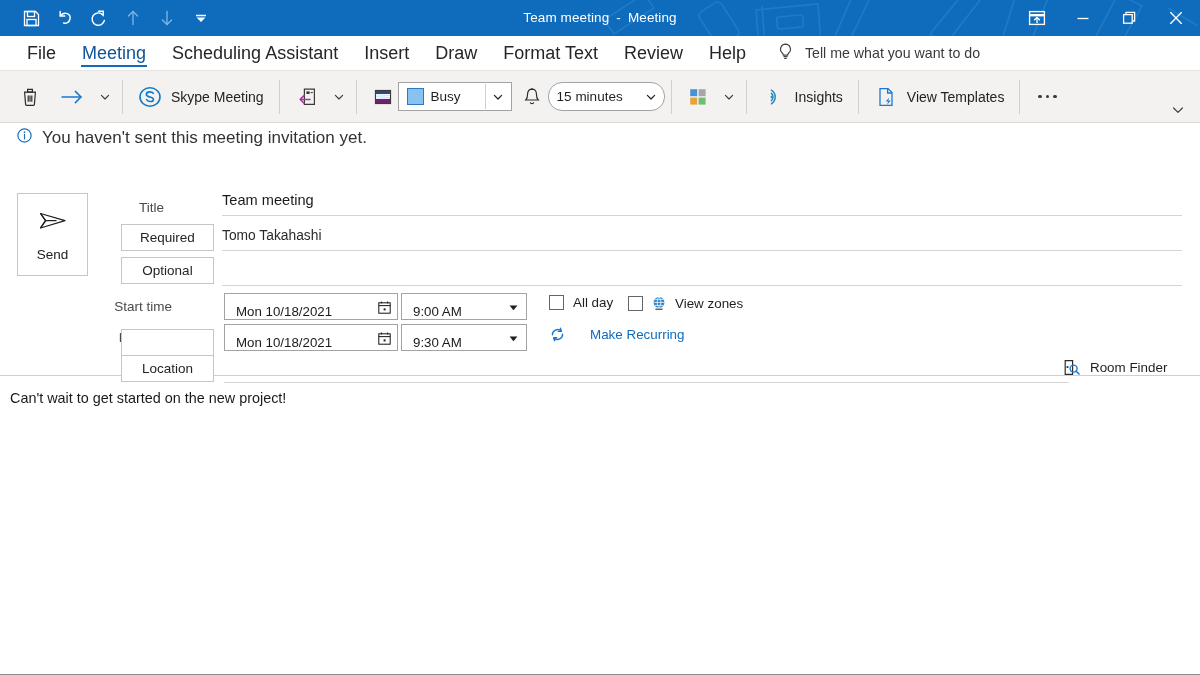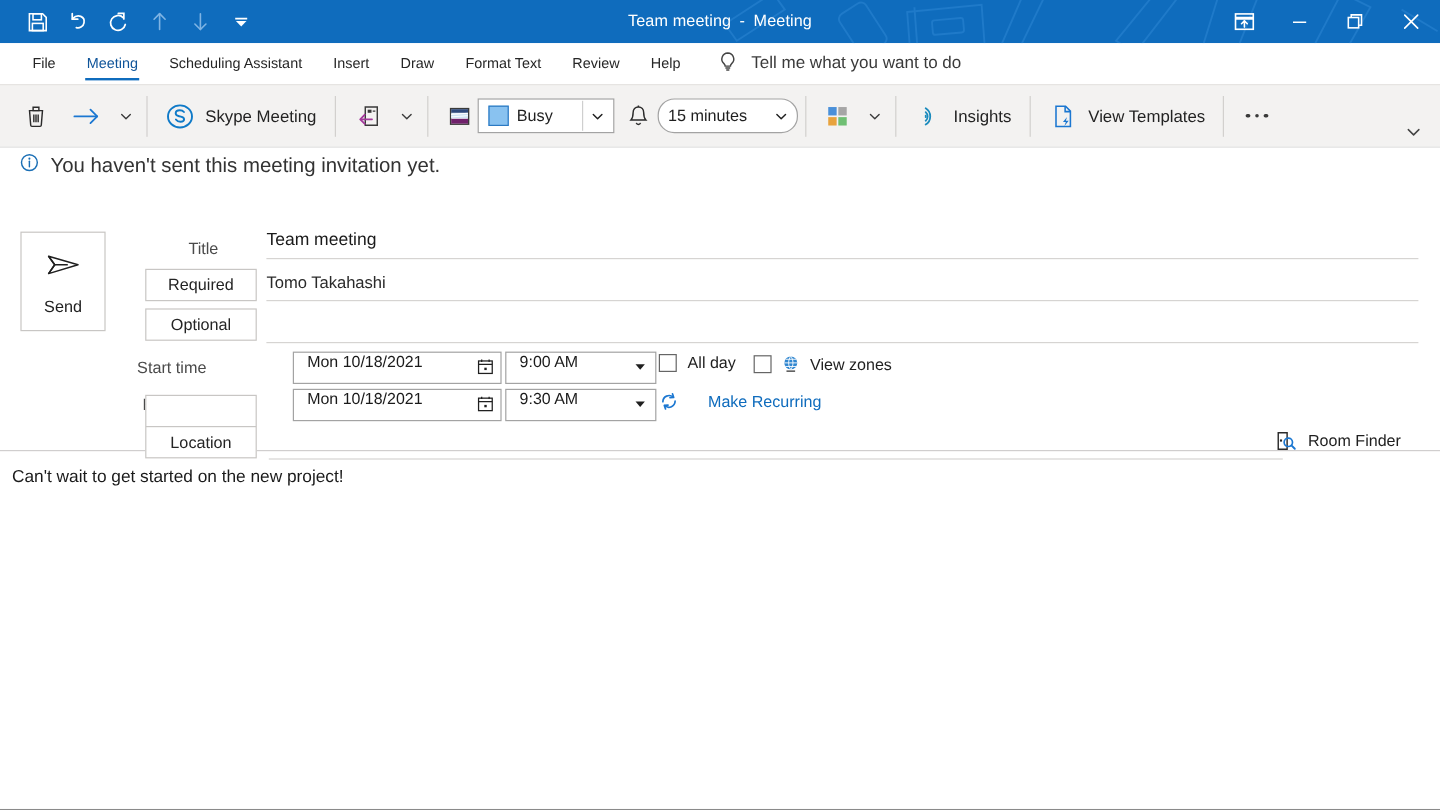--- a/index.html
+++ b/index.html
@@ -99,21 +99,21 @@
     display: flex;
     align-items: stretch;
     padding-left: 14px;
     flex: none;
     position: relative;
   }
   .tab {
     display: flex;
     align-items: center;
     padding: 0 13px;
-    font-size: 12px;
+    font-size: 18px;
     color: #262626;
     cursor: default;
     position: relative;
     white-space: nowrap;
   }
   .tab.active { color: #0f5499; }
   .tab.active::after {
     content: "";
     position: absolute;
     left: 12px; right: 12px;
@@ -300,25 +300,24 @@
     cursor: text;
   }
   .underline-field.attendee { font-size: 13.8px; color: #2a2a2a; }
 
   .txtbox {
     position: absolute;
     height: 25px;
     border: 1px solid #a3a3a3;
     background: #ffffff;
     display: flex;
-    align-items: flex-start;
+    align-items: flex-end;
     font-size: 13.3px;
     color: #1a1a1a;
     cursor: default;
-    margin-left: 20px;
   }
   .txtbox .tb-val { padding-left: 11px; flex: 1; }
   .txtbox .tb-btn {
     width: 26px;
     display: flex;
     align-items: center;
     justify-content: center;
     height: 23px;
   }
   .cbrow {
@@ -676,21 +675,21 @@
       <span>
         <svg width="34" height="28" viewBox="0 0 34 28" fill="none" stroke="#1f1f1f" stroke-width="1.25" stroke-linejoin="round">
           <path d="M4.5 6.5 L29 13.6 L4.5 21 L9.6 13.6 z"></path>
           <path d="M4.5 6.5 L9.6 13.6 L4.5 21"></path>
           <path d="M9.6 13.6 H20.5"></path>
         </svg>
       </span>
       <span class="send-label">Send</span>
     </div>
 
-    <div class="fieldlabel" style="left:120px; top:47px; width:62px;">Title</div>
+    <div class="fieldlabel" style="left:102px; top:47px; width:62px;">Title</div>
     <div class="underline-field" style="left:222px; top:32px; width:960px; height:30px;">
       <span>Team meeting</span>
     </div>
 
     <div class="fieldbtn" style="left:121px; top:71px; width:91px;">
       <span>Required</span>
     </div>
     <div class="underline-field attendee" style="left:222px; top:67px; width:960px; height:30px;">
       <span>Tomo Takahashi</span>
     </div>

